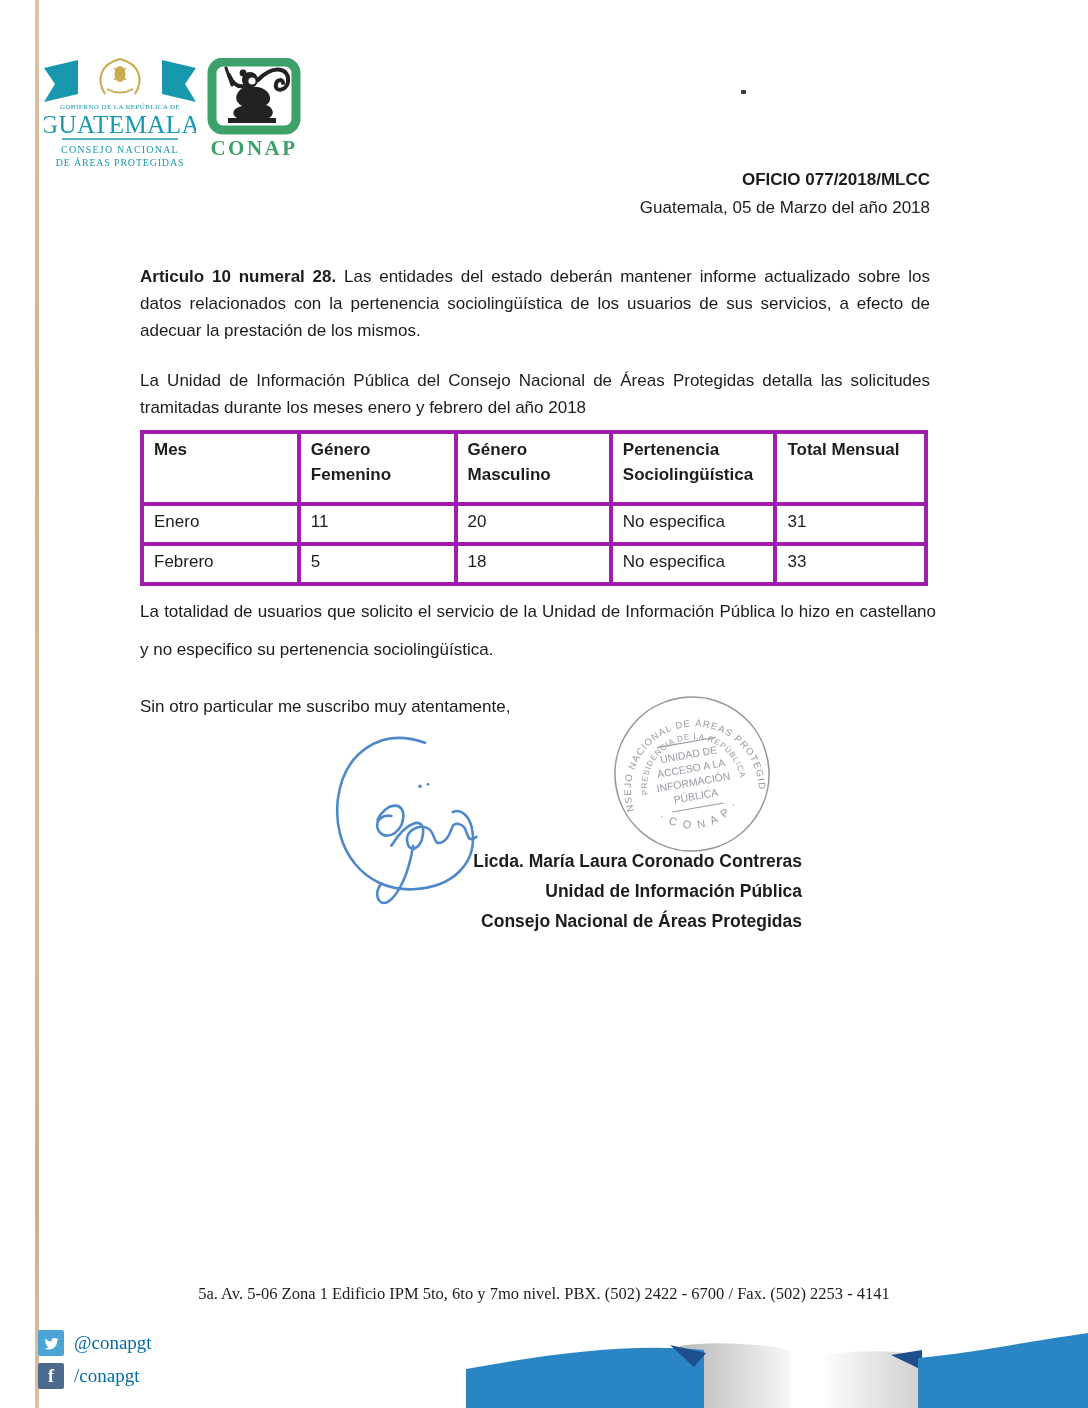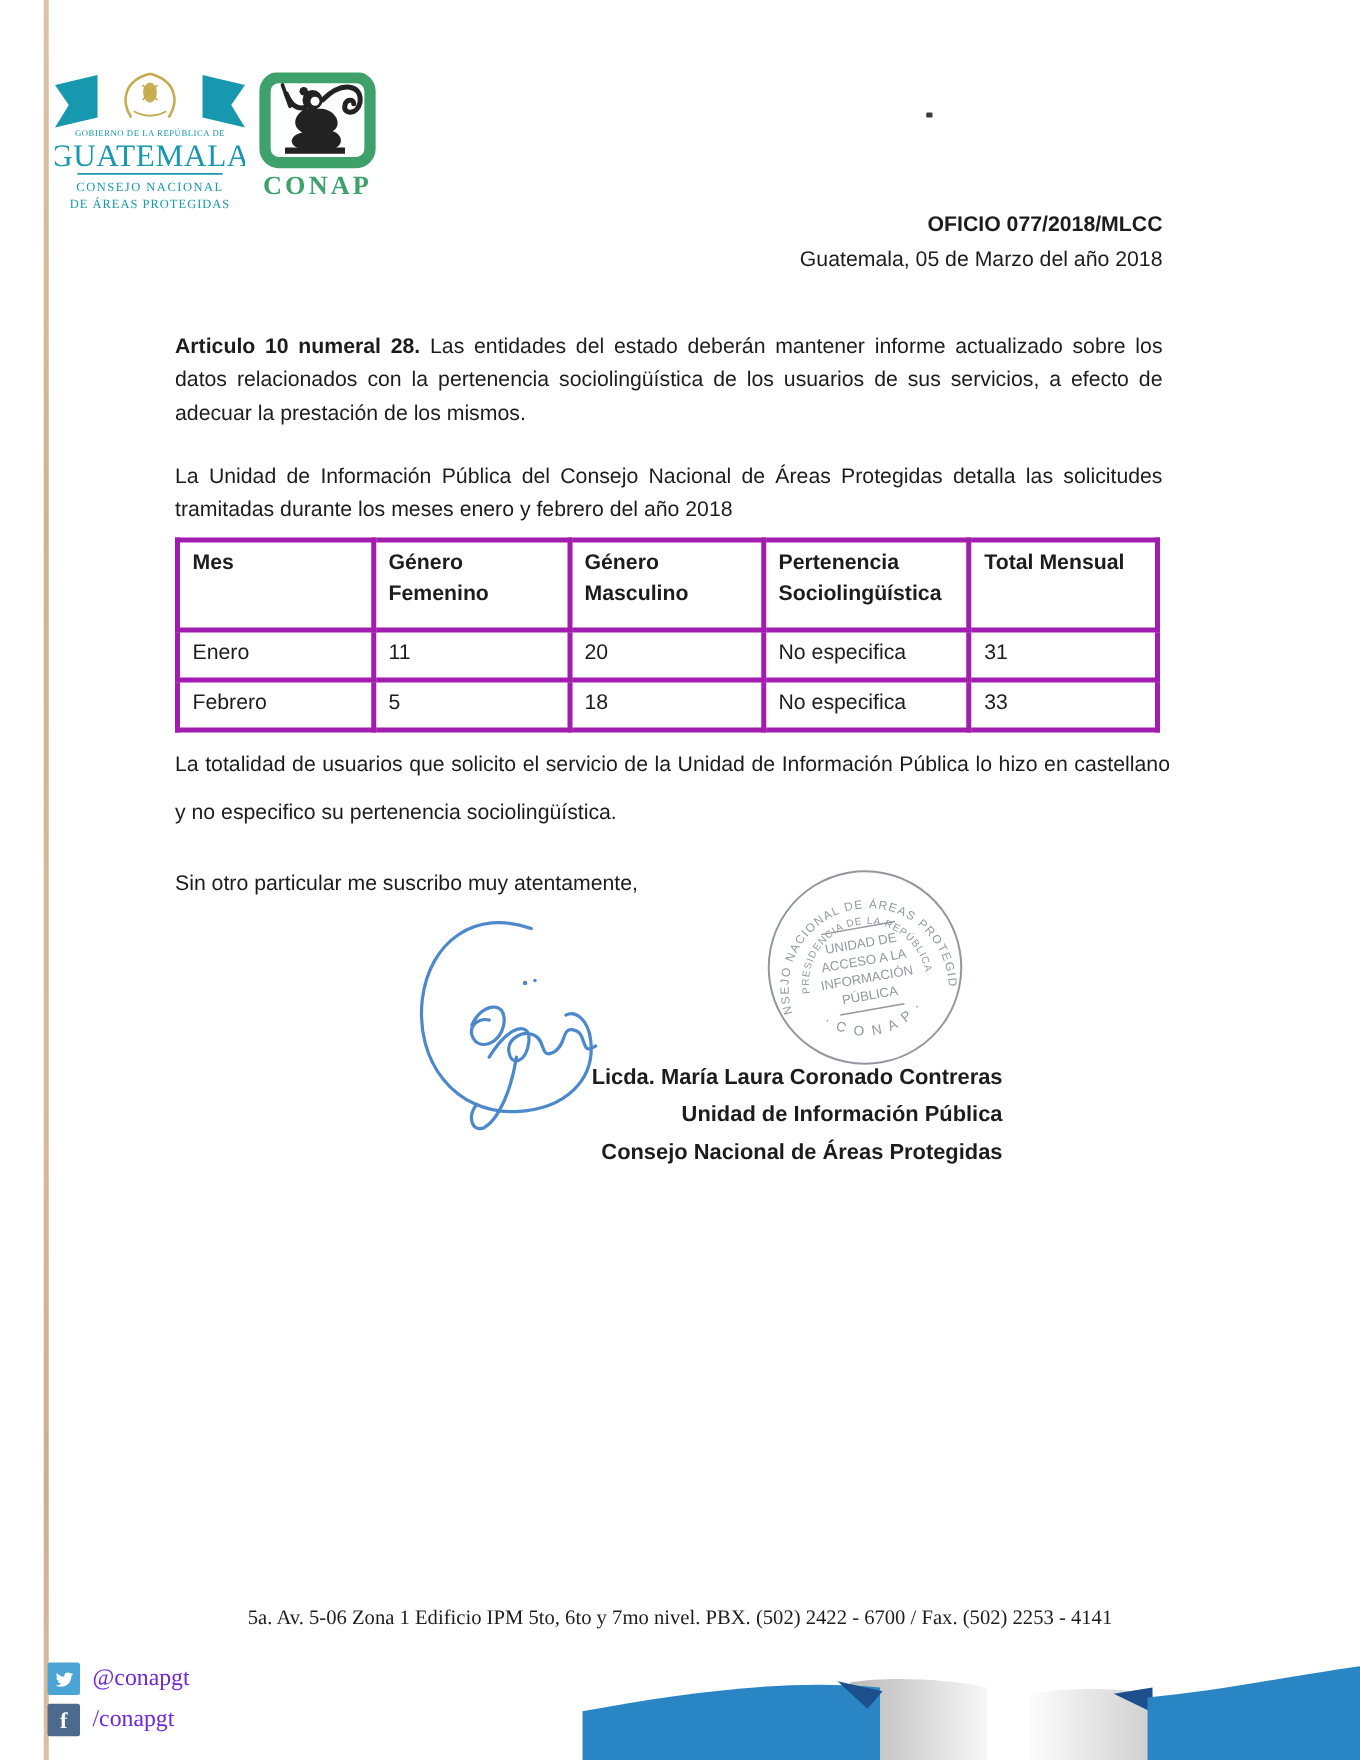--- a/index.html
+++ b/index.html
@@ -56,21 +56,21 @@
     position:absolute;left:0;top:1284px;width:100%;
     text-align:center;font-family:"Liberation Serif", serif;font-size:16.5px;color:#1d1d1d;
   }
 
   .social-row{position:absolute;display:flex;align-items:center;gap:10px;}
   .social-twitter{left:38px;top:1330px;}
   .social-facebook{left:38px;top:1363px;}
   .social-box{width:26px;height:26px;border-radius:2px;display:flex;align-items:center;justify-content:center;}
   .tw{background:#4aa4d6;}
   .fb{background:#4c6a8d;}
-  .social-text{font-family:"Liberation Serif", serif;font-size:19px;color:#6d28d9;}
+  .social-text{font-family:"Liberation Serif", serif;font-size:19px;color:#0369a1;}
   .fb-f{color:#ffffff;font-family:"Liberation Serif", serif;font-weight:bold;font-size:18px;line-height:1;}
 
   .website{
     position:absolute;left:256px;top:1426px;
     font-family:"Liberation Serif", serif;font-size:20px;color:#6d28d9;letter-spacing:.5px;
   }
   .wave-svg{position:absolute;left:458px;top:1328px;width:630px;height:80px;}
 
   .logo-text{font-family:"Liberation Serif", serif;fill:#1798ae;}
   .stamp-text{fill:#80868f;font-family:"Liberation Sans", sans-serif;}

